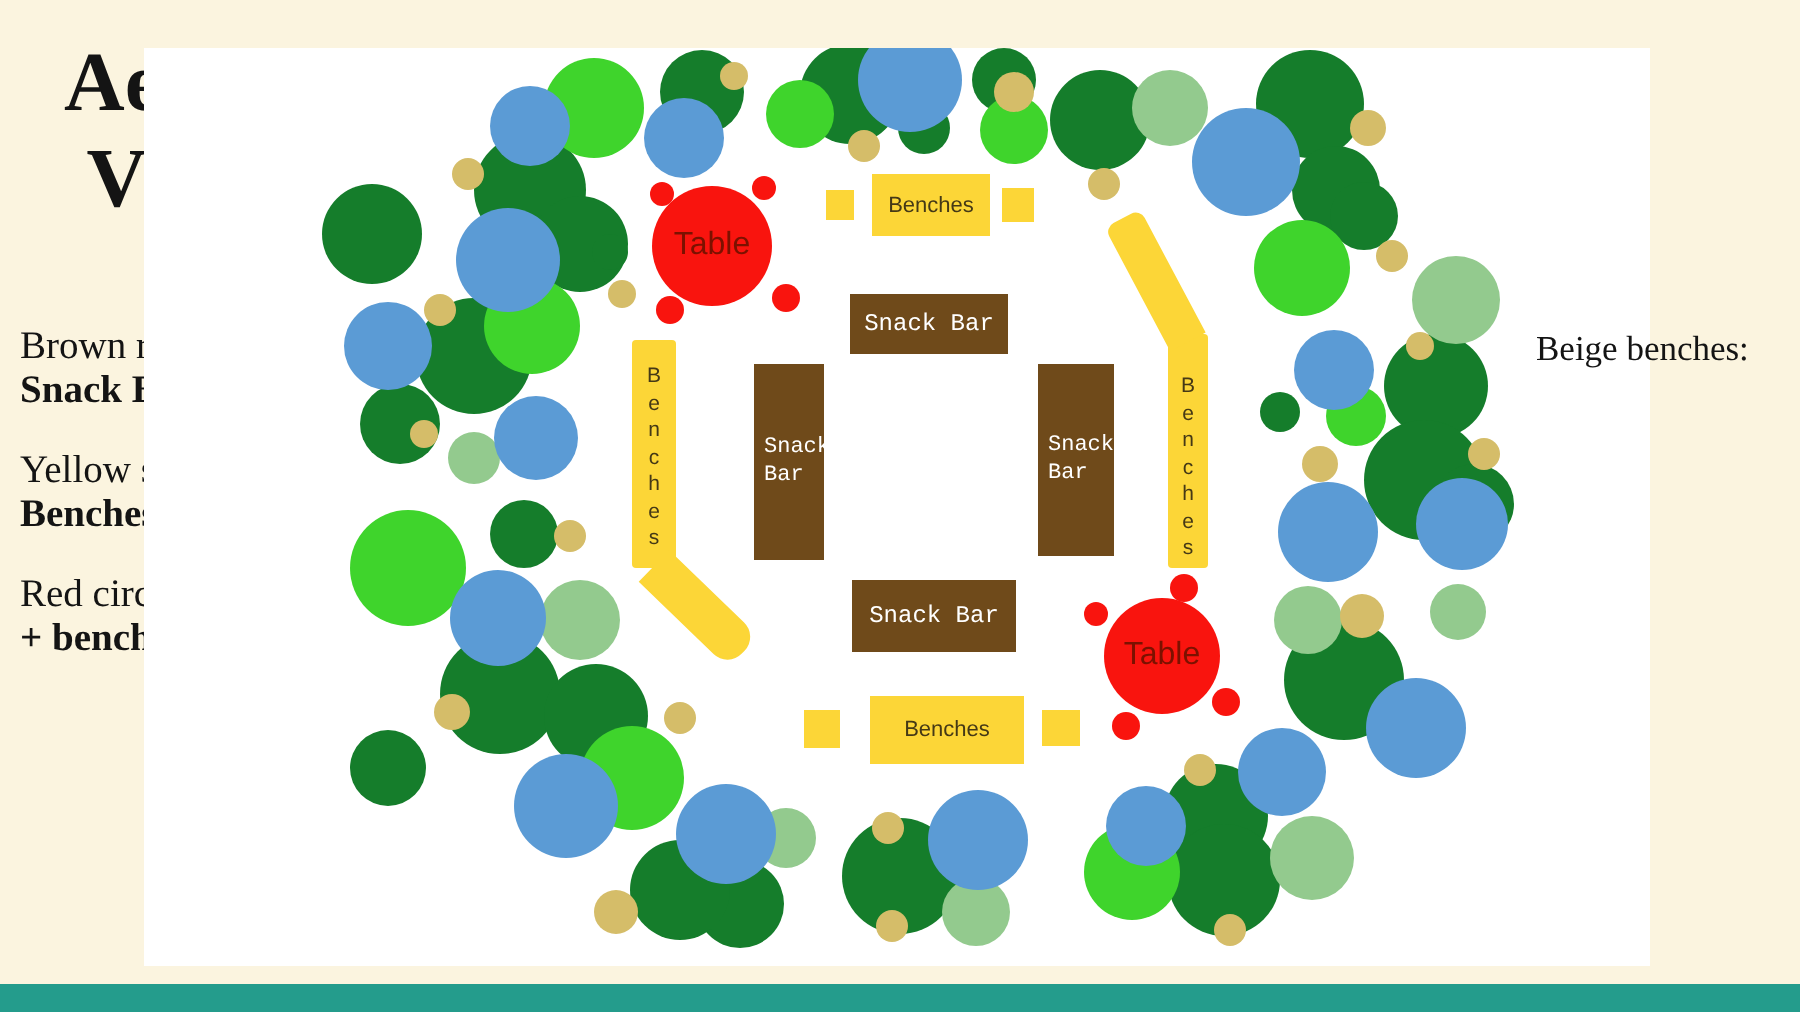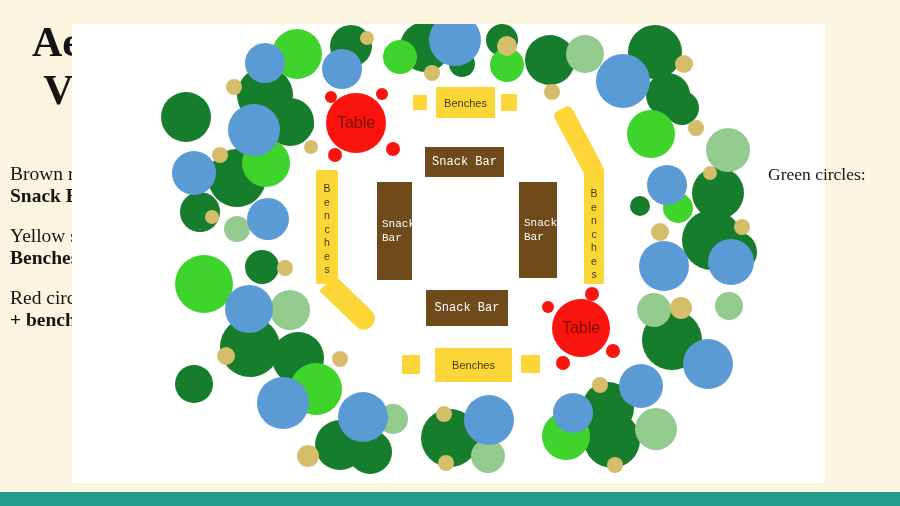--- a/index.html
+++ b/index.html
@@ -171,19 +171,19 @@
       <div class="c" style="left: 484px; top: 332px; width: 14px; height: 14px; background: rgb(249, 20, 14);"></div>
       <div class="c" style="left: 534px; top: 320px; width: 14px; height: 14px; background: rgb(249, 20, 14);"></div>
       <div class="c lblc table-label" style="left: 480px; top: 275px; width: 58px; height: 58px; background: rgb(249, 20, 14); color: rgb(124, 17, 0);">Table</div>
     </div>
 
   <div id="legend">
     <div class="item">
       
     </div>
     <div class="item">
-      <span class="n">Green circles:</span>
+      <span class="n">Beige benches:</span>
     </div>
   </div>
 
   <div id="footer" style="background: rgb(36, 156, 140);"></div>
 
 </div>
 
 </body></html>

